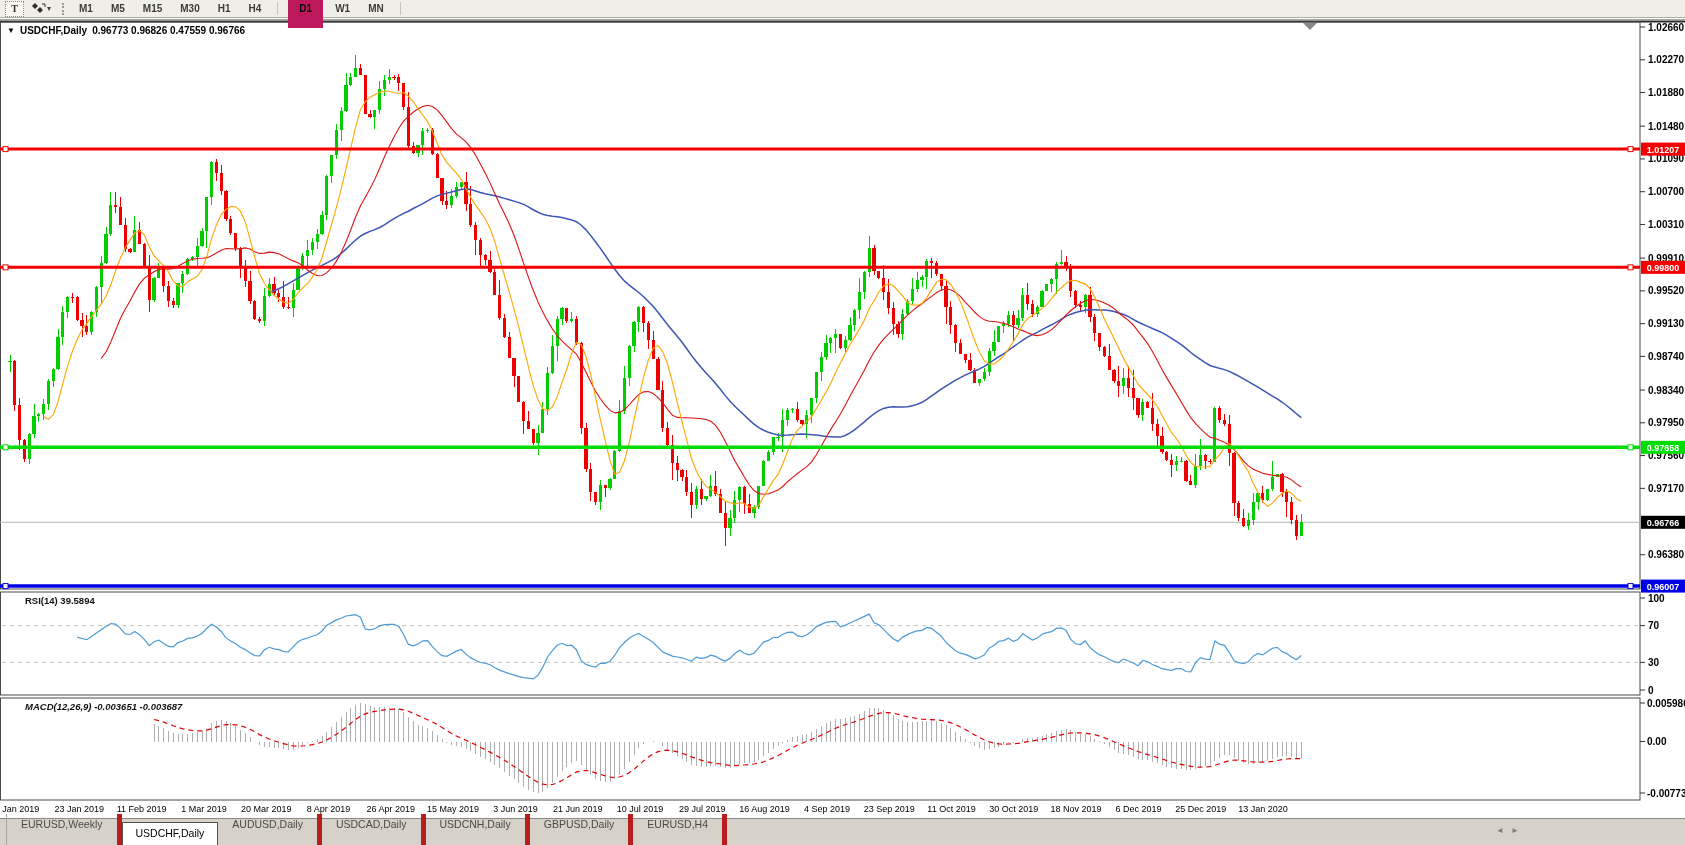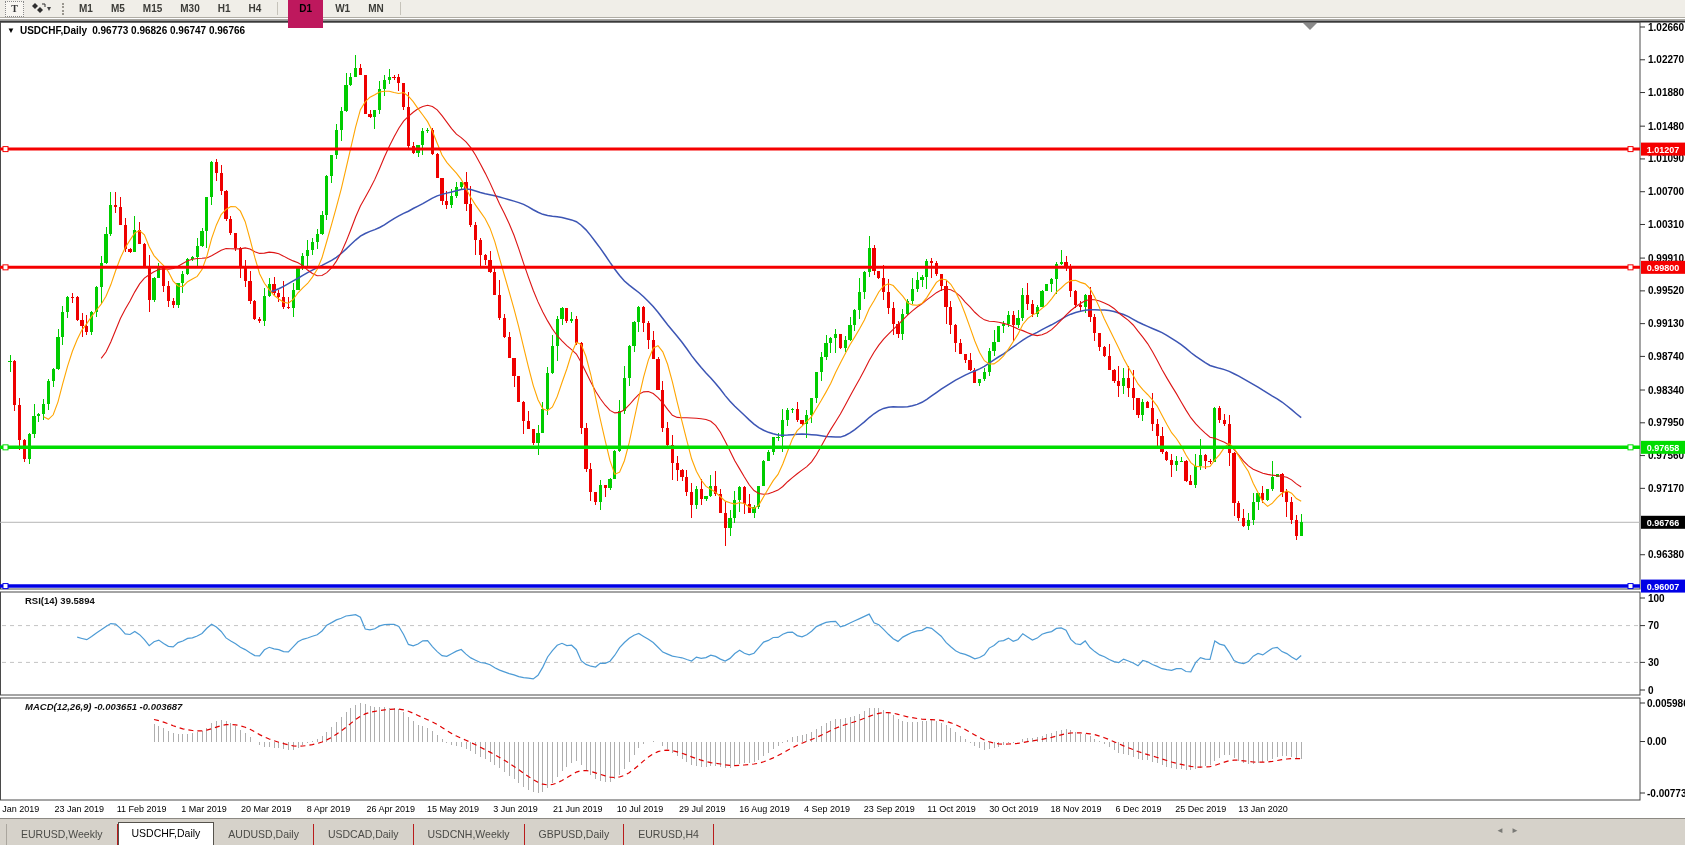--- a/index.html
+++ b/index.html
@@ -26,22 +26,22 @@
   #macd-title{top:701px;font-style:italic;}
   
   text{font-family:"Liberation Sans","DejaVu Sans",sans-serif;}
   .axp{font-size:10px;font-weight:700;fill:#000;}
   .axd{font-size:9px;font-weight:400;fill:#000;}
   .axs{font-size:9px;font-weight:700;fill:#fff;}
   
   .tabbar{position:absolute;top:818px;left:0;width:100%;height:27px;background:#d6d2ca;
           border-top:1px solid #8c8983;box-sizing:border-box;z-index:5;}
   .tabs{position:absolute;left:6px;top:3px;display:flex;align-items:flex-end;height:23px;}
-  .tab{font:400 10.5px "Liberation Sans",sans-serif;color:#4b4b47;padding:4px 14px 5px 14px;
-       border-right:1px solid #b91c1c;cursor:pointer;white-space:nowrap;}
+  .tab{font:400 10.5px "Liberation Sans",sans-serif;color:#4b4b47;padding:4px 14px 15px 14px;
+       border-right:5px solid #b91c1c;cursor:pointer;white-space:nowrap;}
   .tab:first-child{border-left:1px solid #aaa69e;}
   .tab.active{background:#fff;color:#000;border:1px solid #55524c;border-bottom:none;
               padding:4px 13px 6px 13px;}
   .tabnav{position:absolute;left:1496px;top:7px;font-size:8px;color:#7a7a76;letter-spacing:7px;cursor:pointer;}
 </style>
 </head>
 <body>
 
 <div class="screen">
 
@@ -991,32 +991,32 @@
         <text x="1076.1" y="812" class="axd" text-anchor="middle" fill="#000">18 Nov 2019</text>
         <text x="1138.3999999999999" y="812" class="axd" text-anchor="middle" fill="#000">6 Dec 2019</text>
         <text x="1200.7" y="812" class="axd" text-anchor="middle" fill="#000">25 Dec 2019</text>
         <text x="1263" y="812" class="axd" text-anchor="middle" fill="#000">13 Jan 2020</text>
       </g>
     </svg>
 
   <div class="chart-title">
     <span class="collapse">▼</span>
     <span>USDCHF,Daily</span>
-    <span>0.96773 0.96826 0.96747 0.96766</span>
+    <span>0.96773 0.96826 0.47559 0.96766</span>
   </div>
   <div class="panel-title" id="rsi-title">RSI(14) 39.5894</div>
   <div class="panel-title" id="macd-title">MACD(12,26,9) -0.003651 -0.003687</div>
 
   <div class="tabbar">
     <div class="tabs" id="tabs">
         <div class="tab">EURUSD,Weekly</div>
         <div class="tab active">USDCHF,Daily</div>
         <div class="tab">AUDUSD,Daily</div>
         <div class="tab">USDCAD,Daily</div>
-        <div class="tab">USDCNH,Weekly</div>
+        <div class="tab">USDCNH,Daily</div>
         <div class="tab">GBPUSD,Daily</div>
         <div class="tab">EURUSD,H4</div>
       </div>
     <div class="tabnav">
       <span>◄</span><span>►</span>
     </div>
   </div>
 </div>
 
 </body></html>

